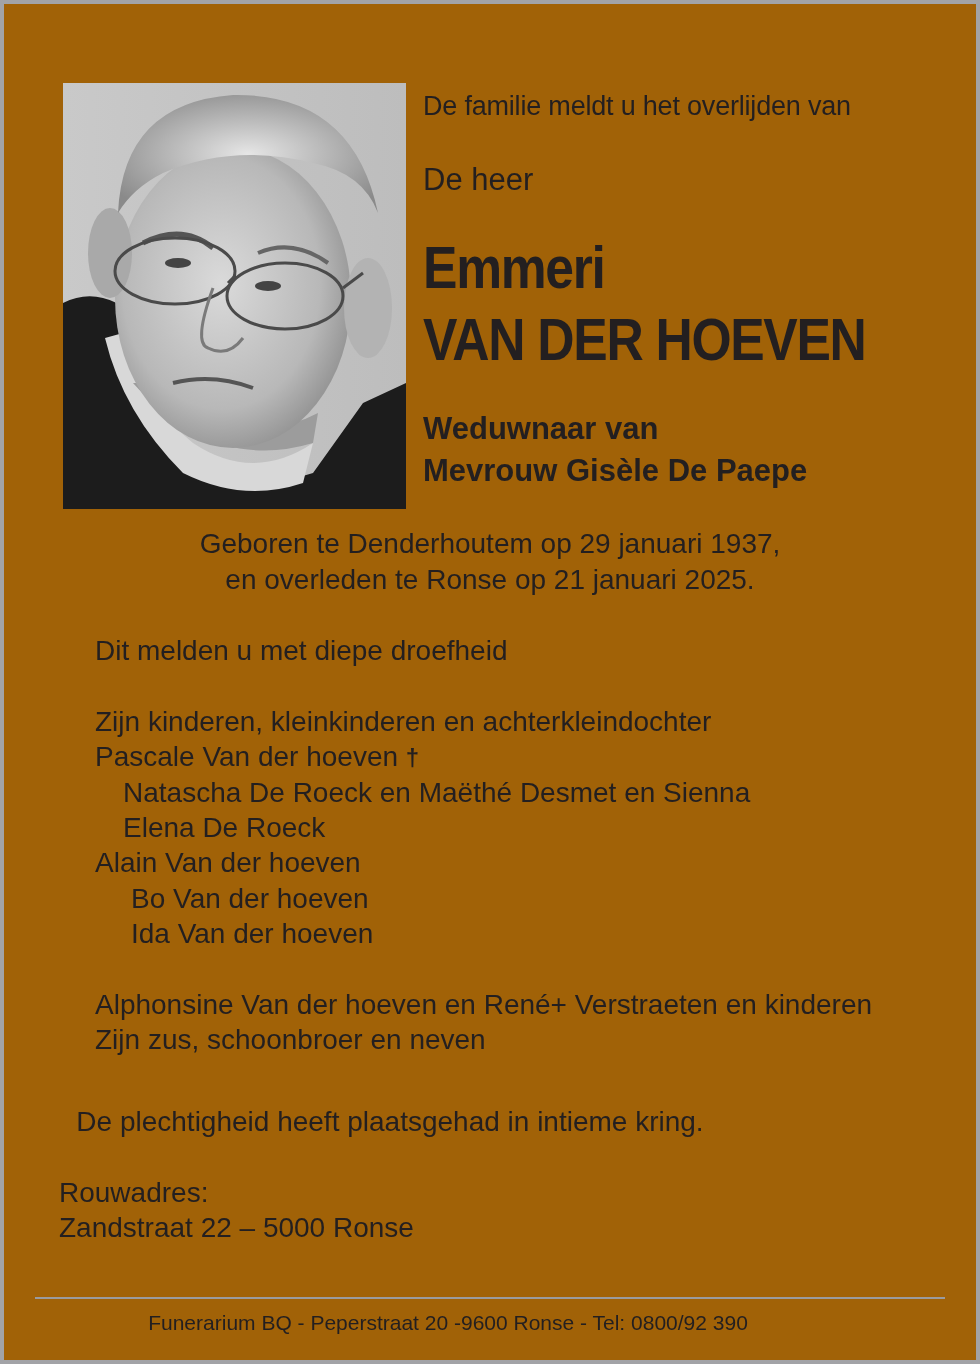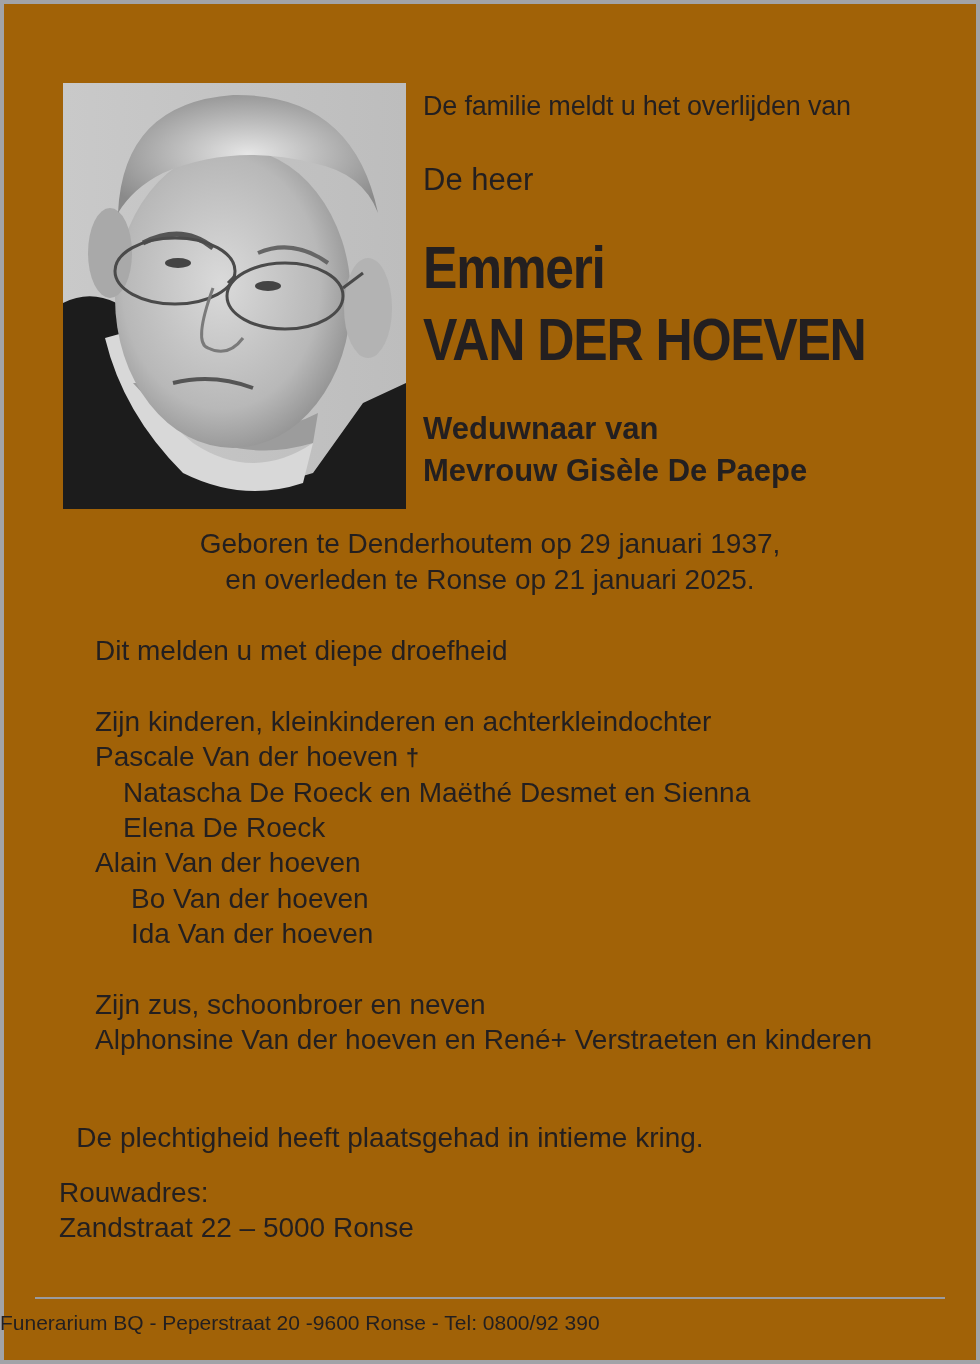--- a/index.html
+++ b/index.html
@@ -100,21 +100,20 @@
 
     .ceremony {
       position: absolute;
       left: 0;
       width: 780px;
       top: 1104px;
       text-align: center;
       font-size: 28px;
       line-height: 36px;
       white-space: nowrap;
-      margin-top: 16px;
     }
     .address {
       position: absolute;
       left: 59px;
       top: 1175px;
       font-size: 28px;
       line-height: 35.4px;
       white-space: nowrap;
     }
     .address div { height: 35.4px; }
@@ -124,20 +123,21 @@
       width: 910px;
       top: 1297px;
       height: 2px;
       background: #9a9b9f;
     }
     .footer {
       position: absolute;
       left: 0;
       width: 896px;
       top: 1309px;
+      text-align: center;
       font-size: 21px;
       line-height: 28px;
       white-space: nowrap;
     }
   </style>
 </head>
 <body>
 
 <div class="sheet">
 
@@ -215,22 +215,22 @@
     <div class="line">
       <span>Pascale Van der hoeven</span>
       <span class="cross">†</span>
     </div>
     <div class="line indent1">Natascha De Roeck en Maëthé Desmet en Sienna</div>
     <div class="line indent1">Elena De Roeck</div>
     <div class="line">Alain Van der hoeven</div>
     <div class="line indent2">Bo Van der hoeven</div>
     <div class="line indent2">Ida Van der hoeven</div>
     <div class="gap"></div>
+    <div class="line">Alphonsine Van der hoeven en René+ Verstraeten en kinderen</div>
     <div class="line">Zijn zus, schoonbroer en neven</div>
-    <div class="line">Alphonsine Van der hoeven en René+ Verstraeten en kinderen</div>
   </div>
 
   <div class="ceremony" style="left:-4px; top:1100px;">De plechtigheid heeft plaatsgehad in intieme kring.</div>
 
   <div class="address" style="left:55px; top:1171px;">
     <div>Rouwadres:</div>
     <div>Zandstraat 22 – 5000 Ronse</div>
   </div>
 
   <div class="footer-rule" style="left:31px; top:1293px;"></div>

